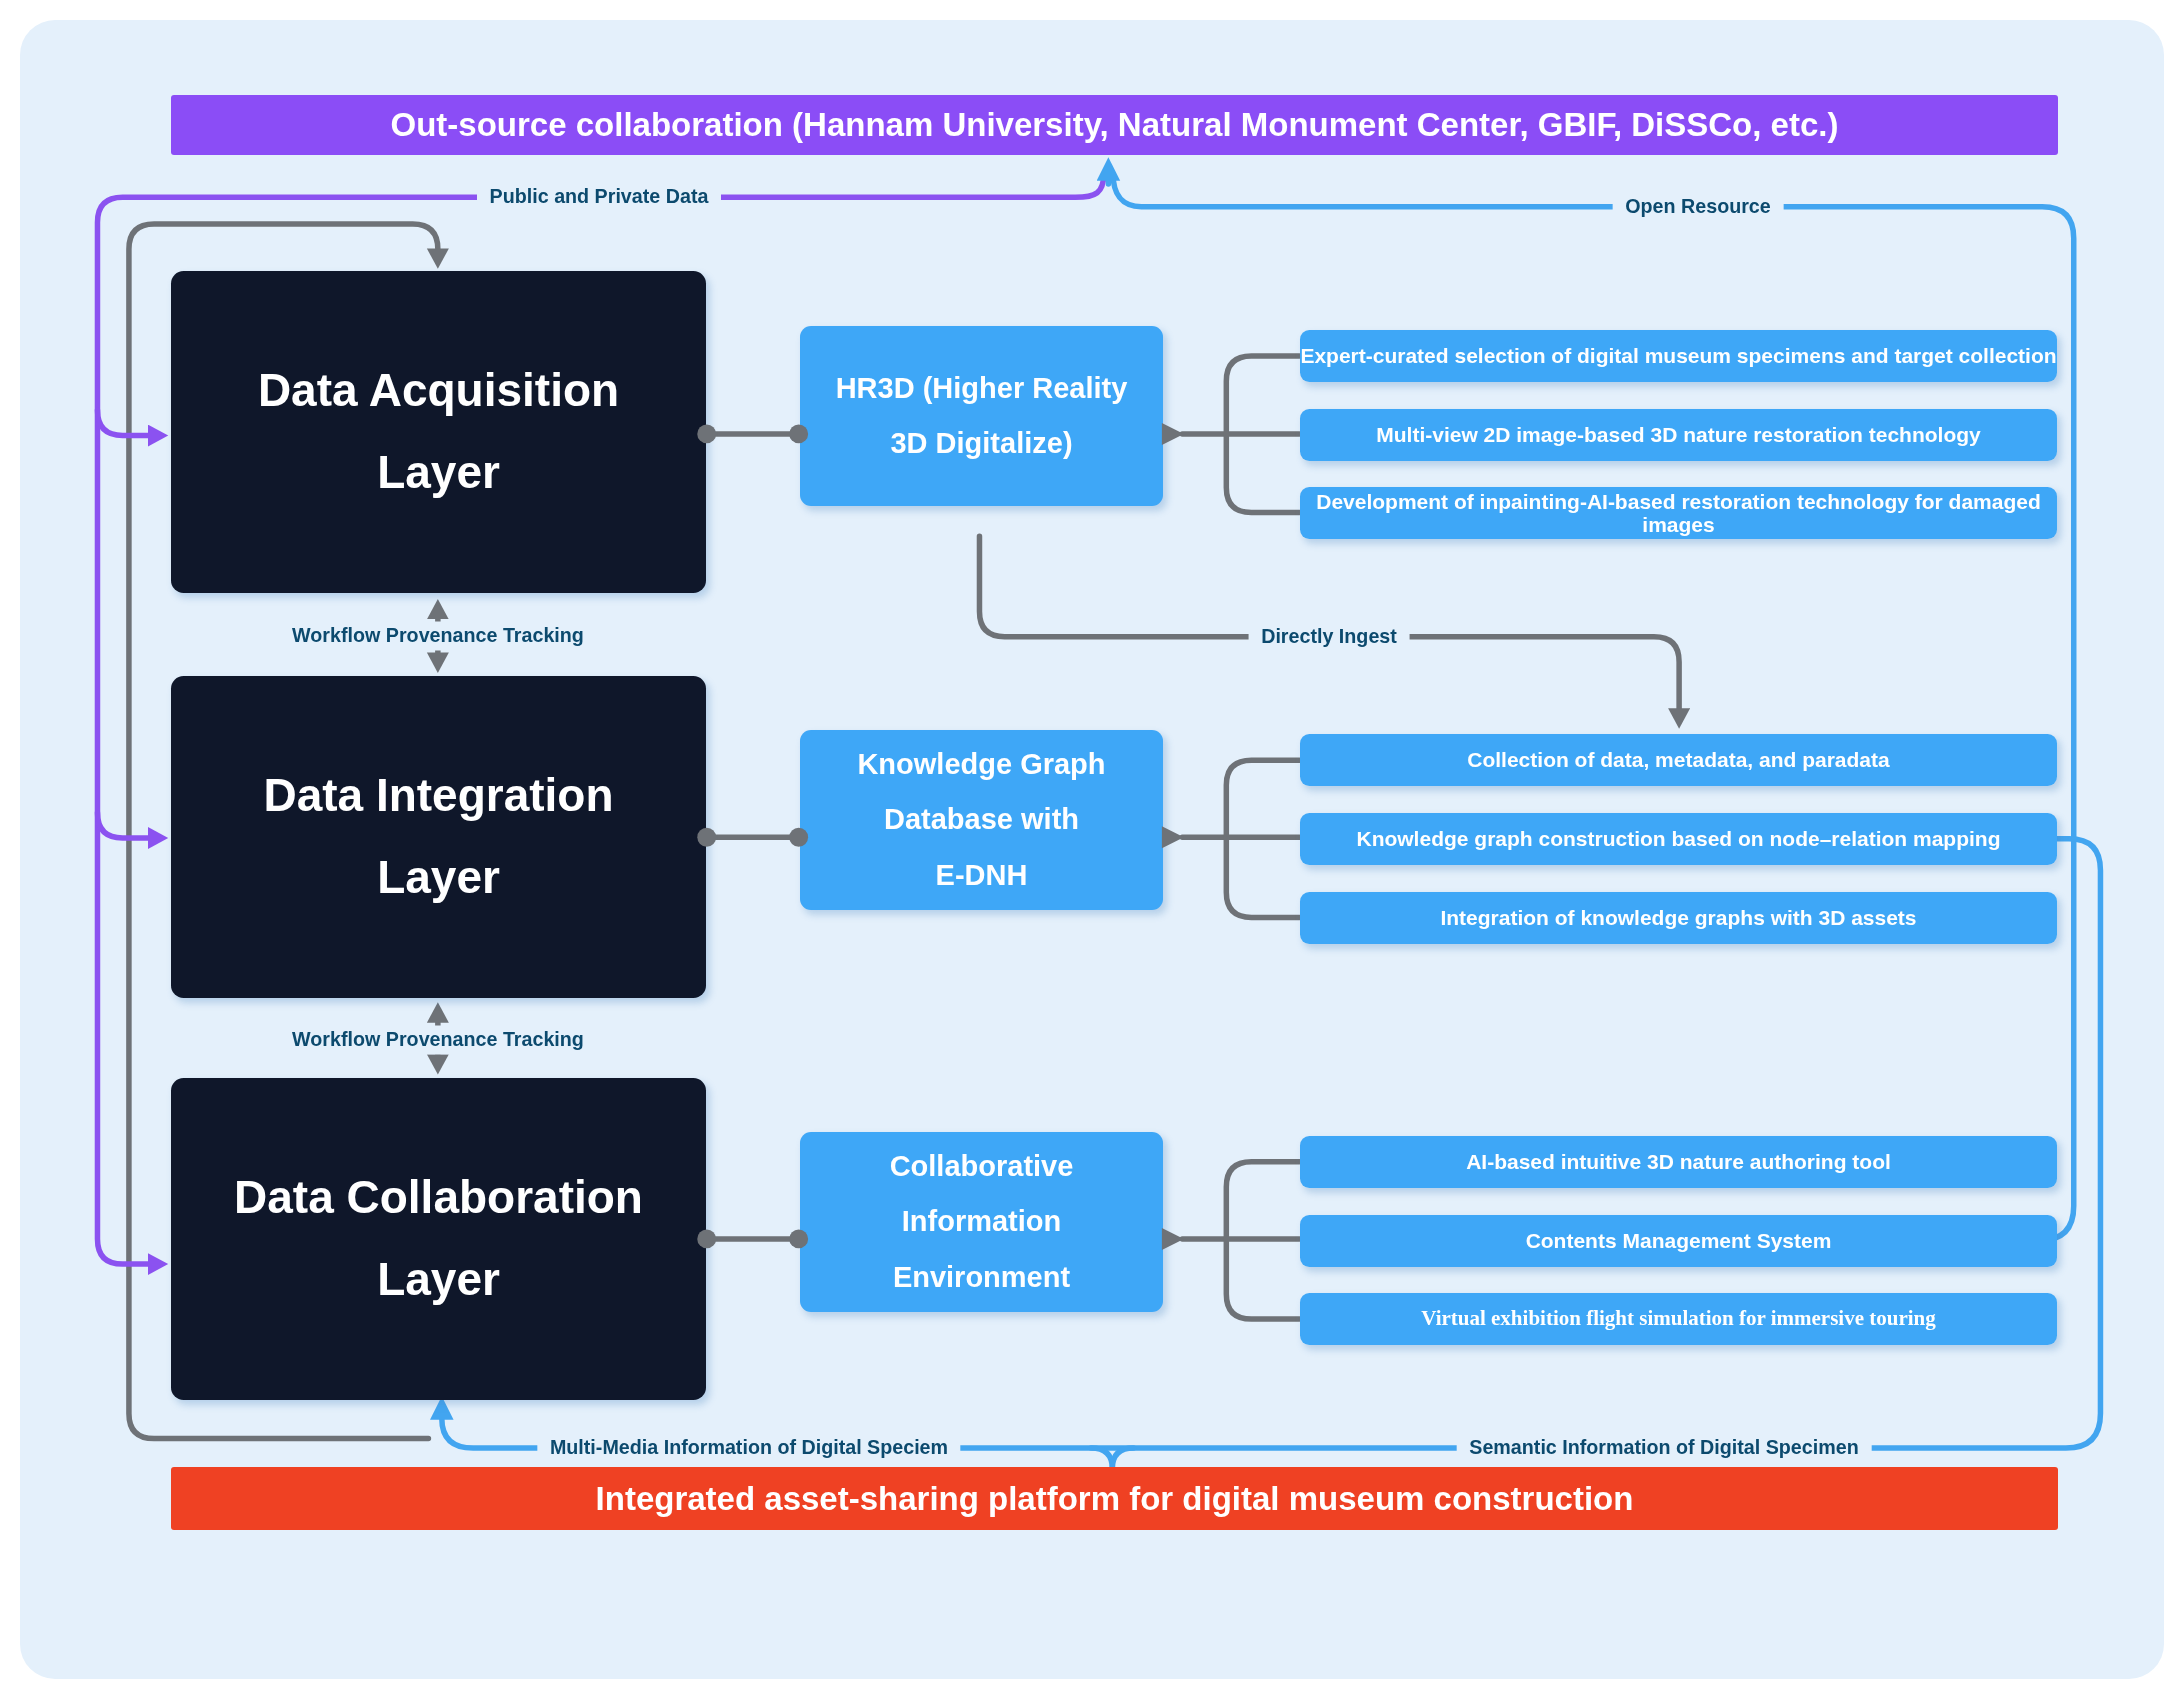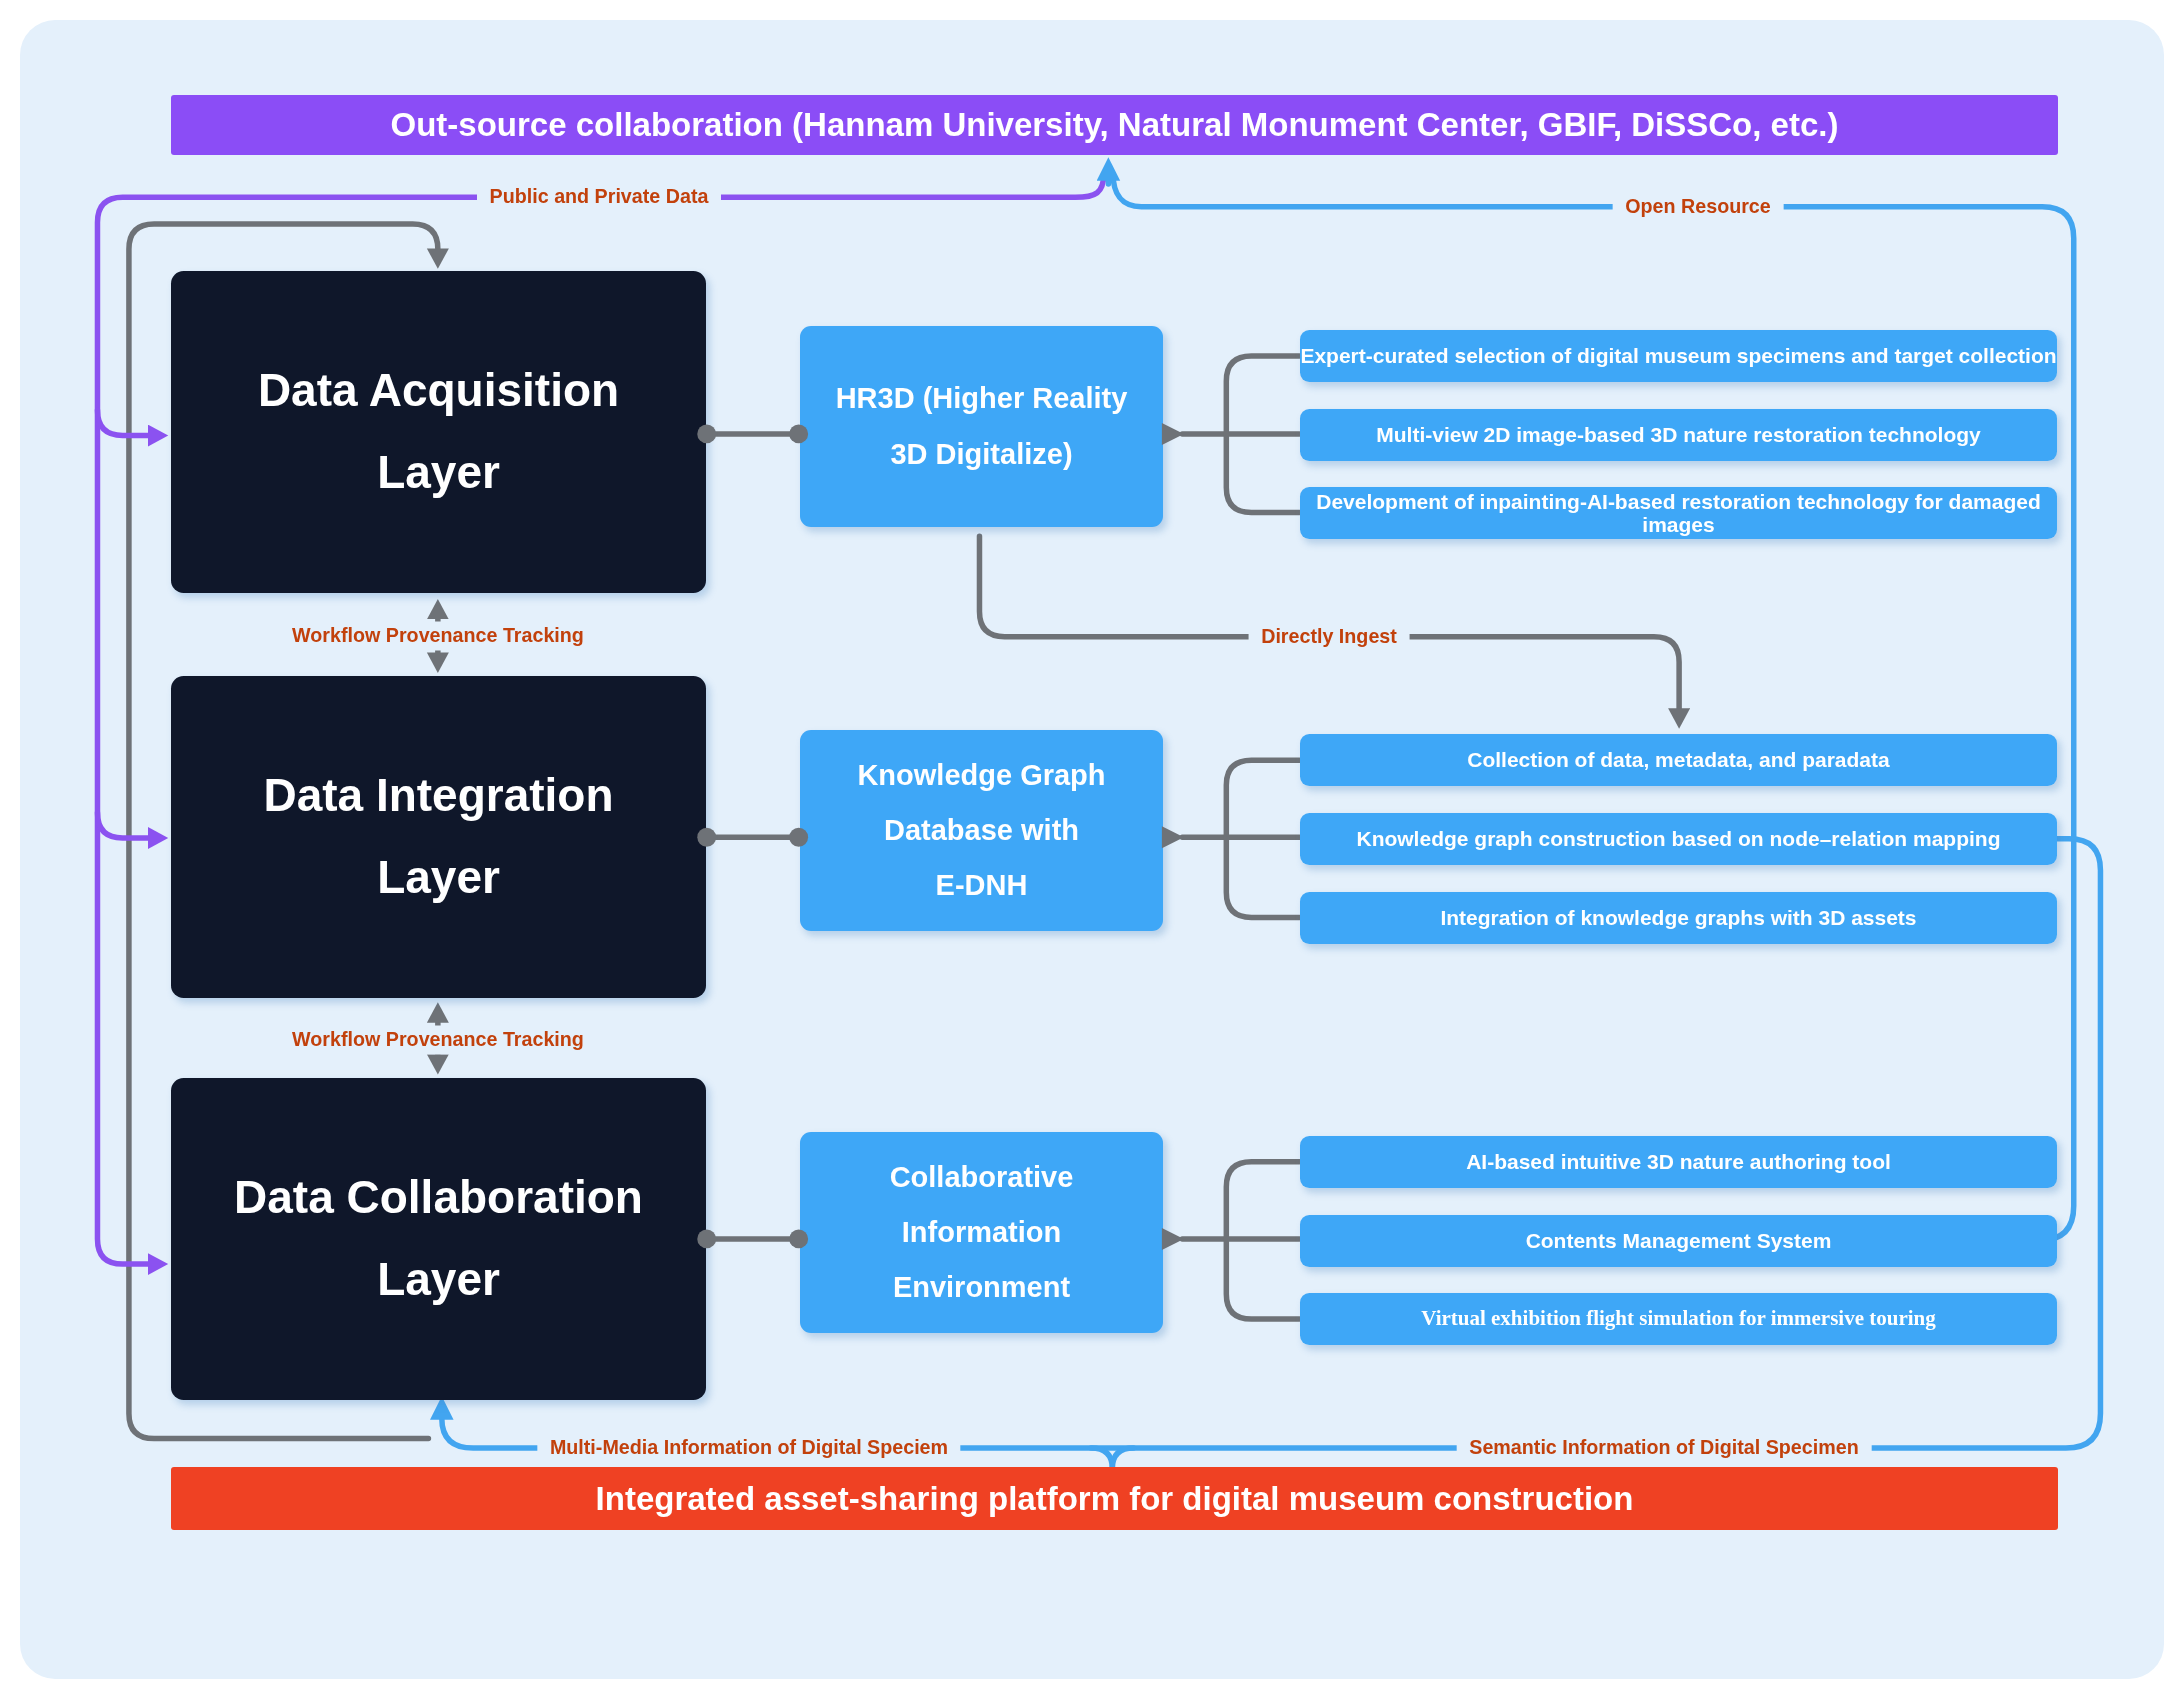--- a/index.html
+++ b/index.html
@@ -10,26 +10,26 @@
   svg.layer{position:absolute;left:0;top:0;width:2183px;height:1698px;pointer-events:none;}
   .node{position:absolute;display:flex;flex-direction:column;align-items:center;justify-content:center;
         color:#ffffff;font-weight:700;text-align:center;
         box-shadow:3.9px 4.7px 7px rgba(70,130,190,0.28);}
   .banner{position:absolute;left:171px;width:1887px;display:flex;align-items:center;justify-content:center;
           color:#ffffff;font-weight:700;border-radius:3px;}
   .banner.top{top:95px;height:60px;background:#8B4DF6;font-size:33px;}
   .banner.bottom{top:1467px;height:63px;background:#EF4123;font-size:33px;}
   .layerbox{left:171px;width:535px;height:322px;background:#0f172a;border-radius:12.6px;
             font-size:46px;line-height:1.78;}
-  .hubbox{left:800px;width:363px;height:201px;background:#3EA7F7;border-radius:11px;
+  .hubbox{left:800px;width:363px;height:180px;background:#3EA7F7;border-radius:11px;
           font-size:29px;line-height:1.9;}
   .itembox{left:1300px;width:757px;height:52px;background:#3EA7F7;border-radius:9.4px;
            font-size:21px;line-height:1.1;}
   .edge-label{position:absolute;transform:translate(-50%,-50%);background:#E4F0FB;
-              color:#c2410c;font-size:19.7px;font-weight:700;white-space:nowrap;
+              color:#0c4a6e;font-size:19.7px;font-weight:700;white-space:nowrap;
               padding:3.1px 12.6px;border-radius:4.7px;}
 </style>
 </head>
 <body>
 
 <div class="page">
   <div class="panel"></div>
 
   <svg class="layer" viewBox="0 0 2777 2160">
     <defs>

